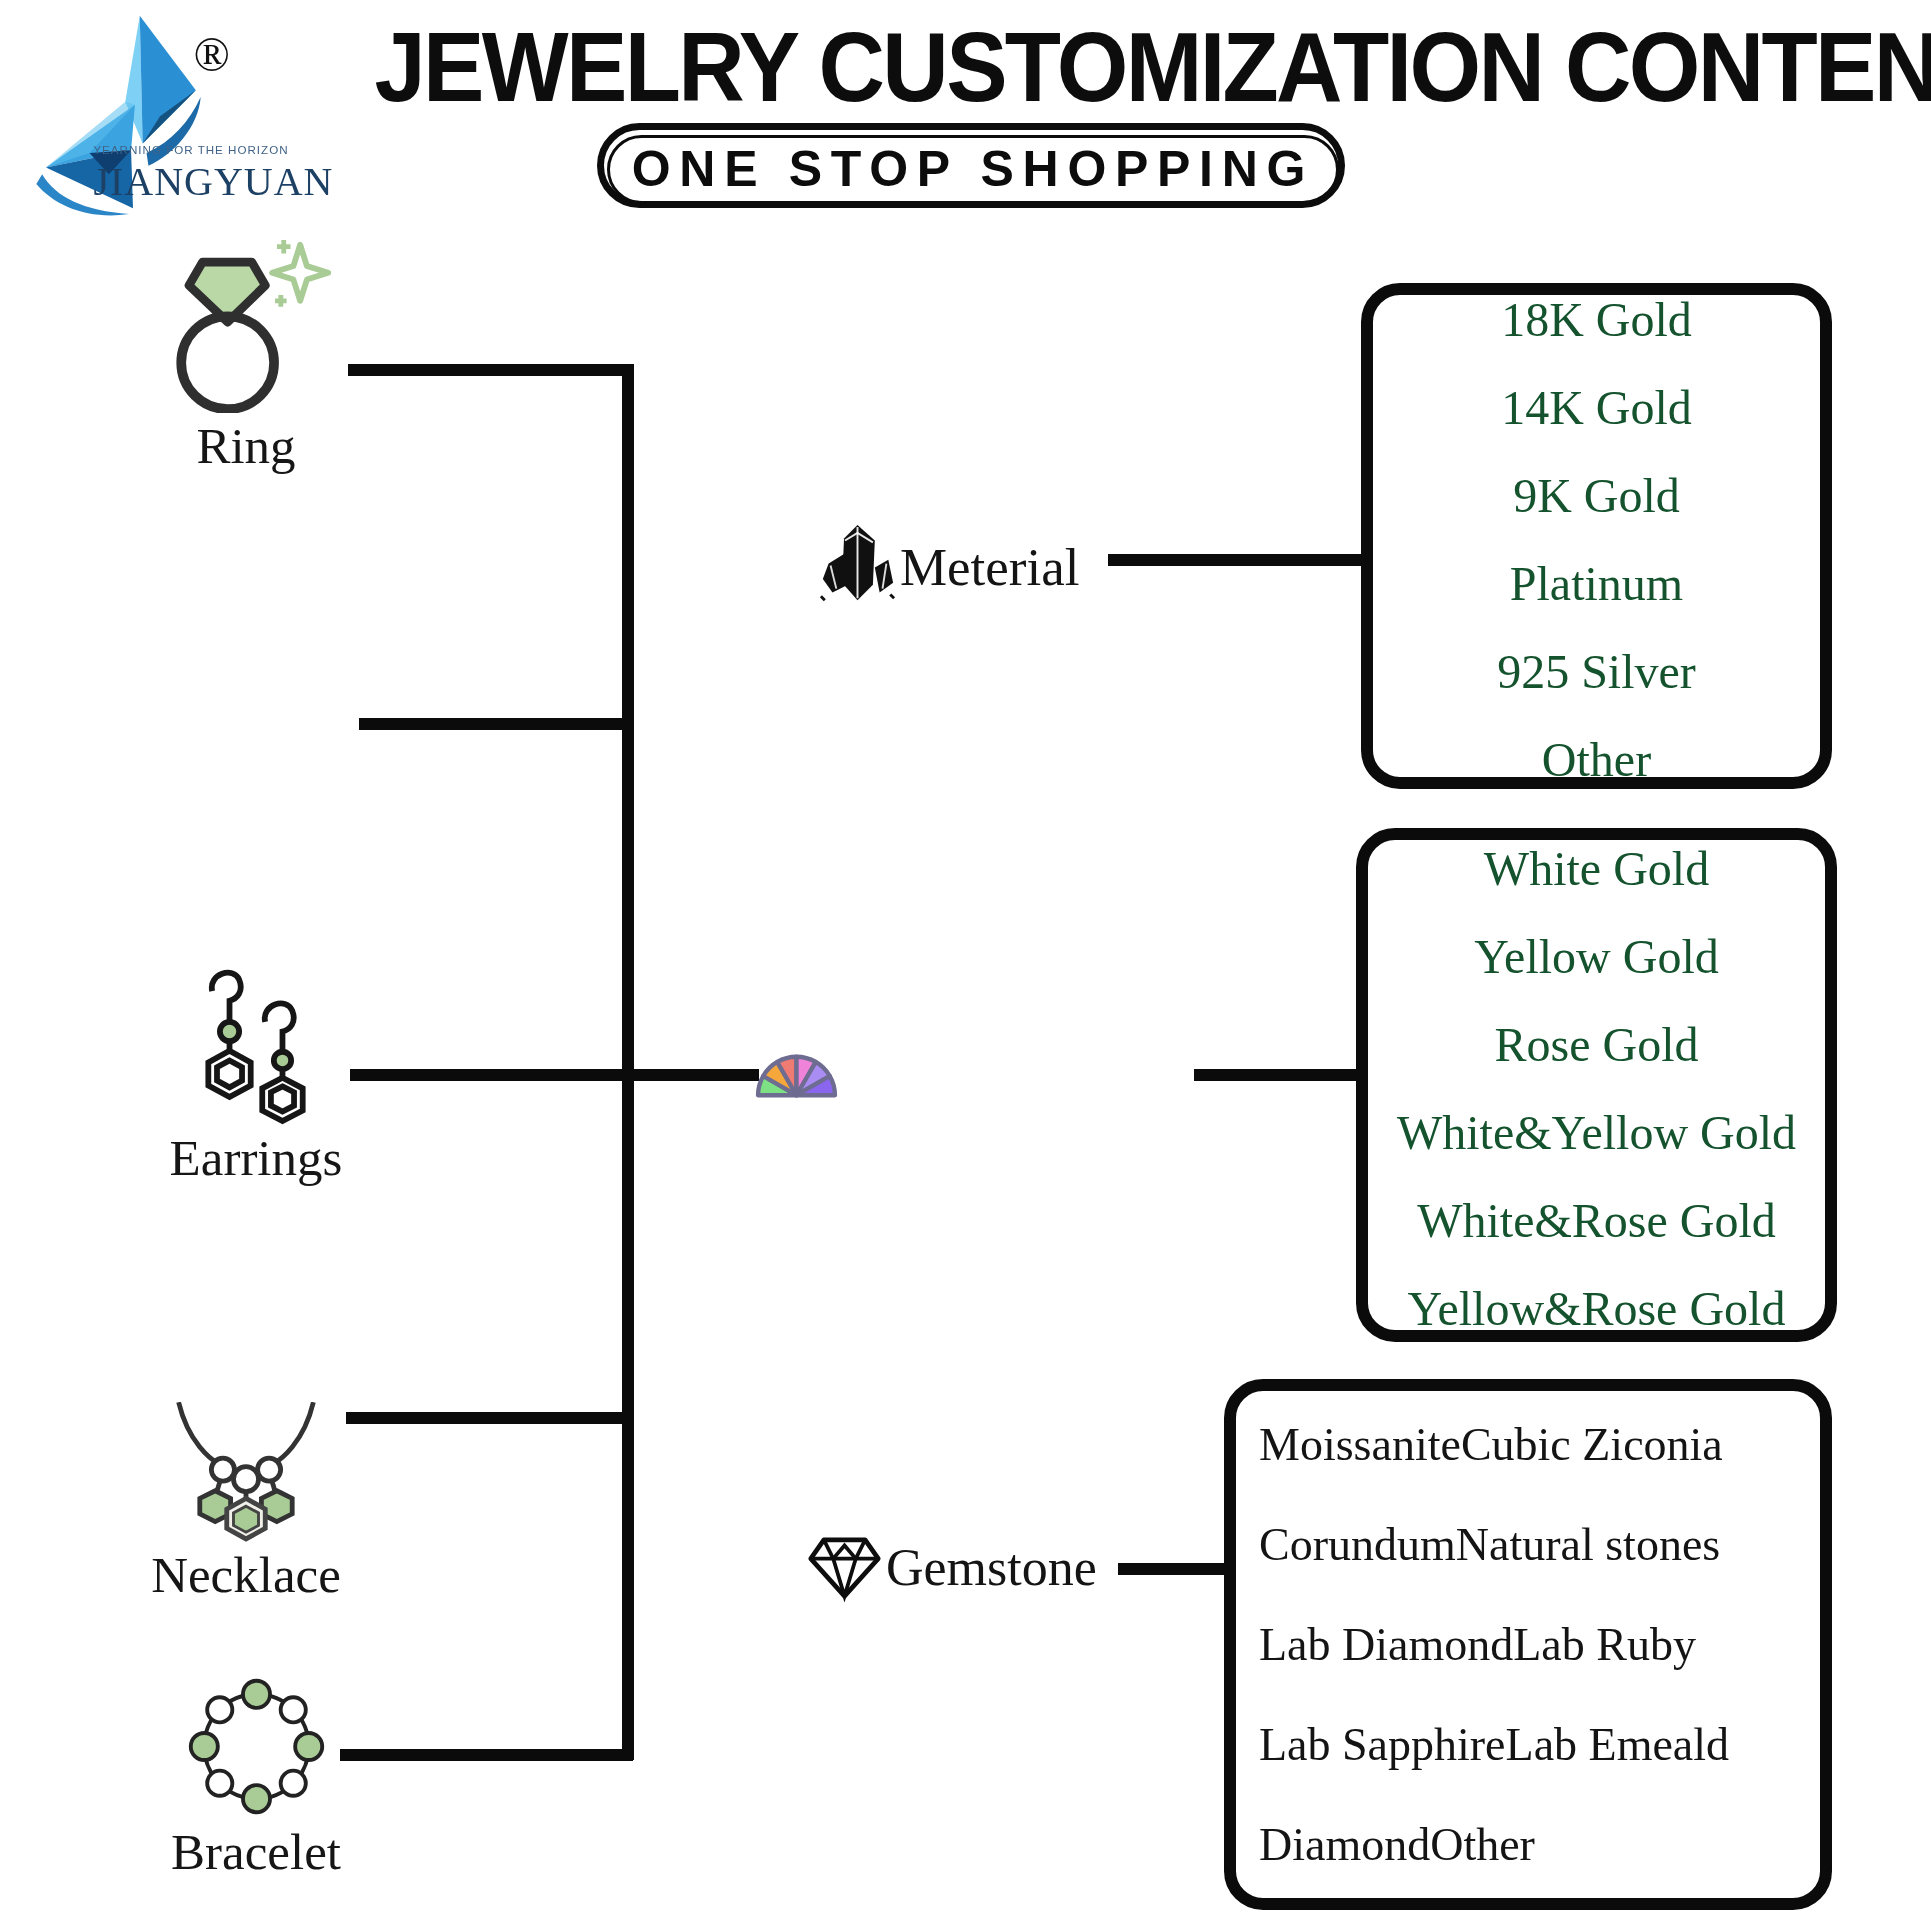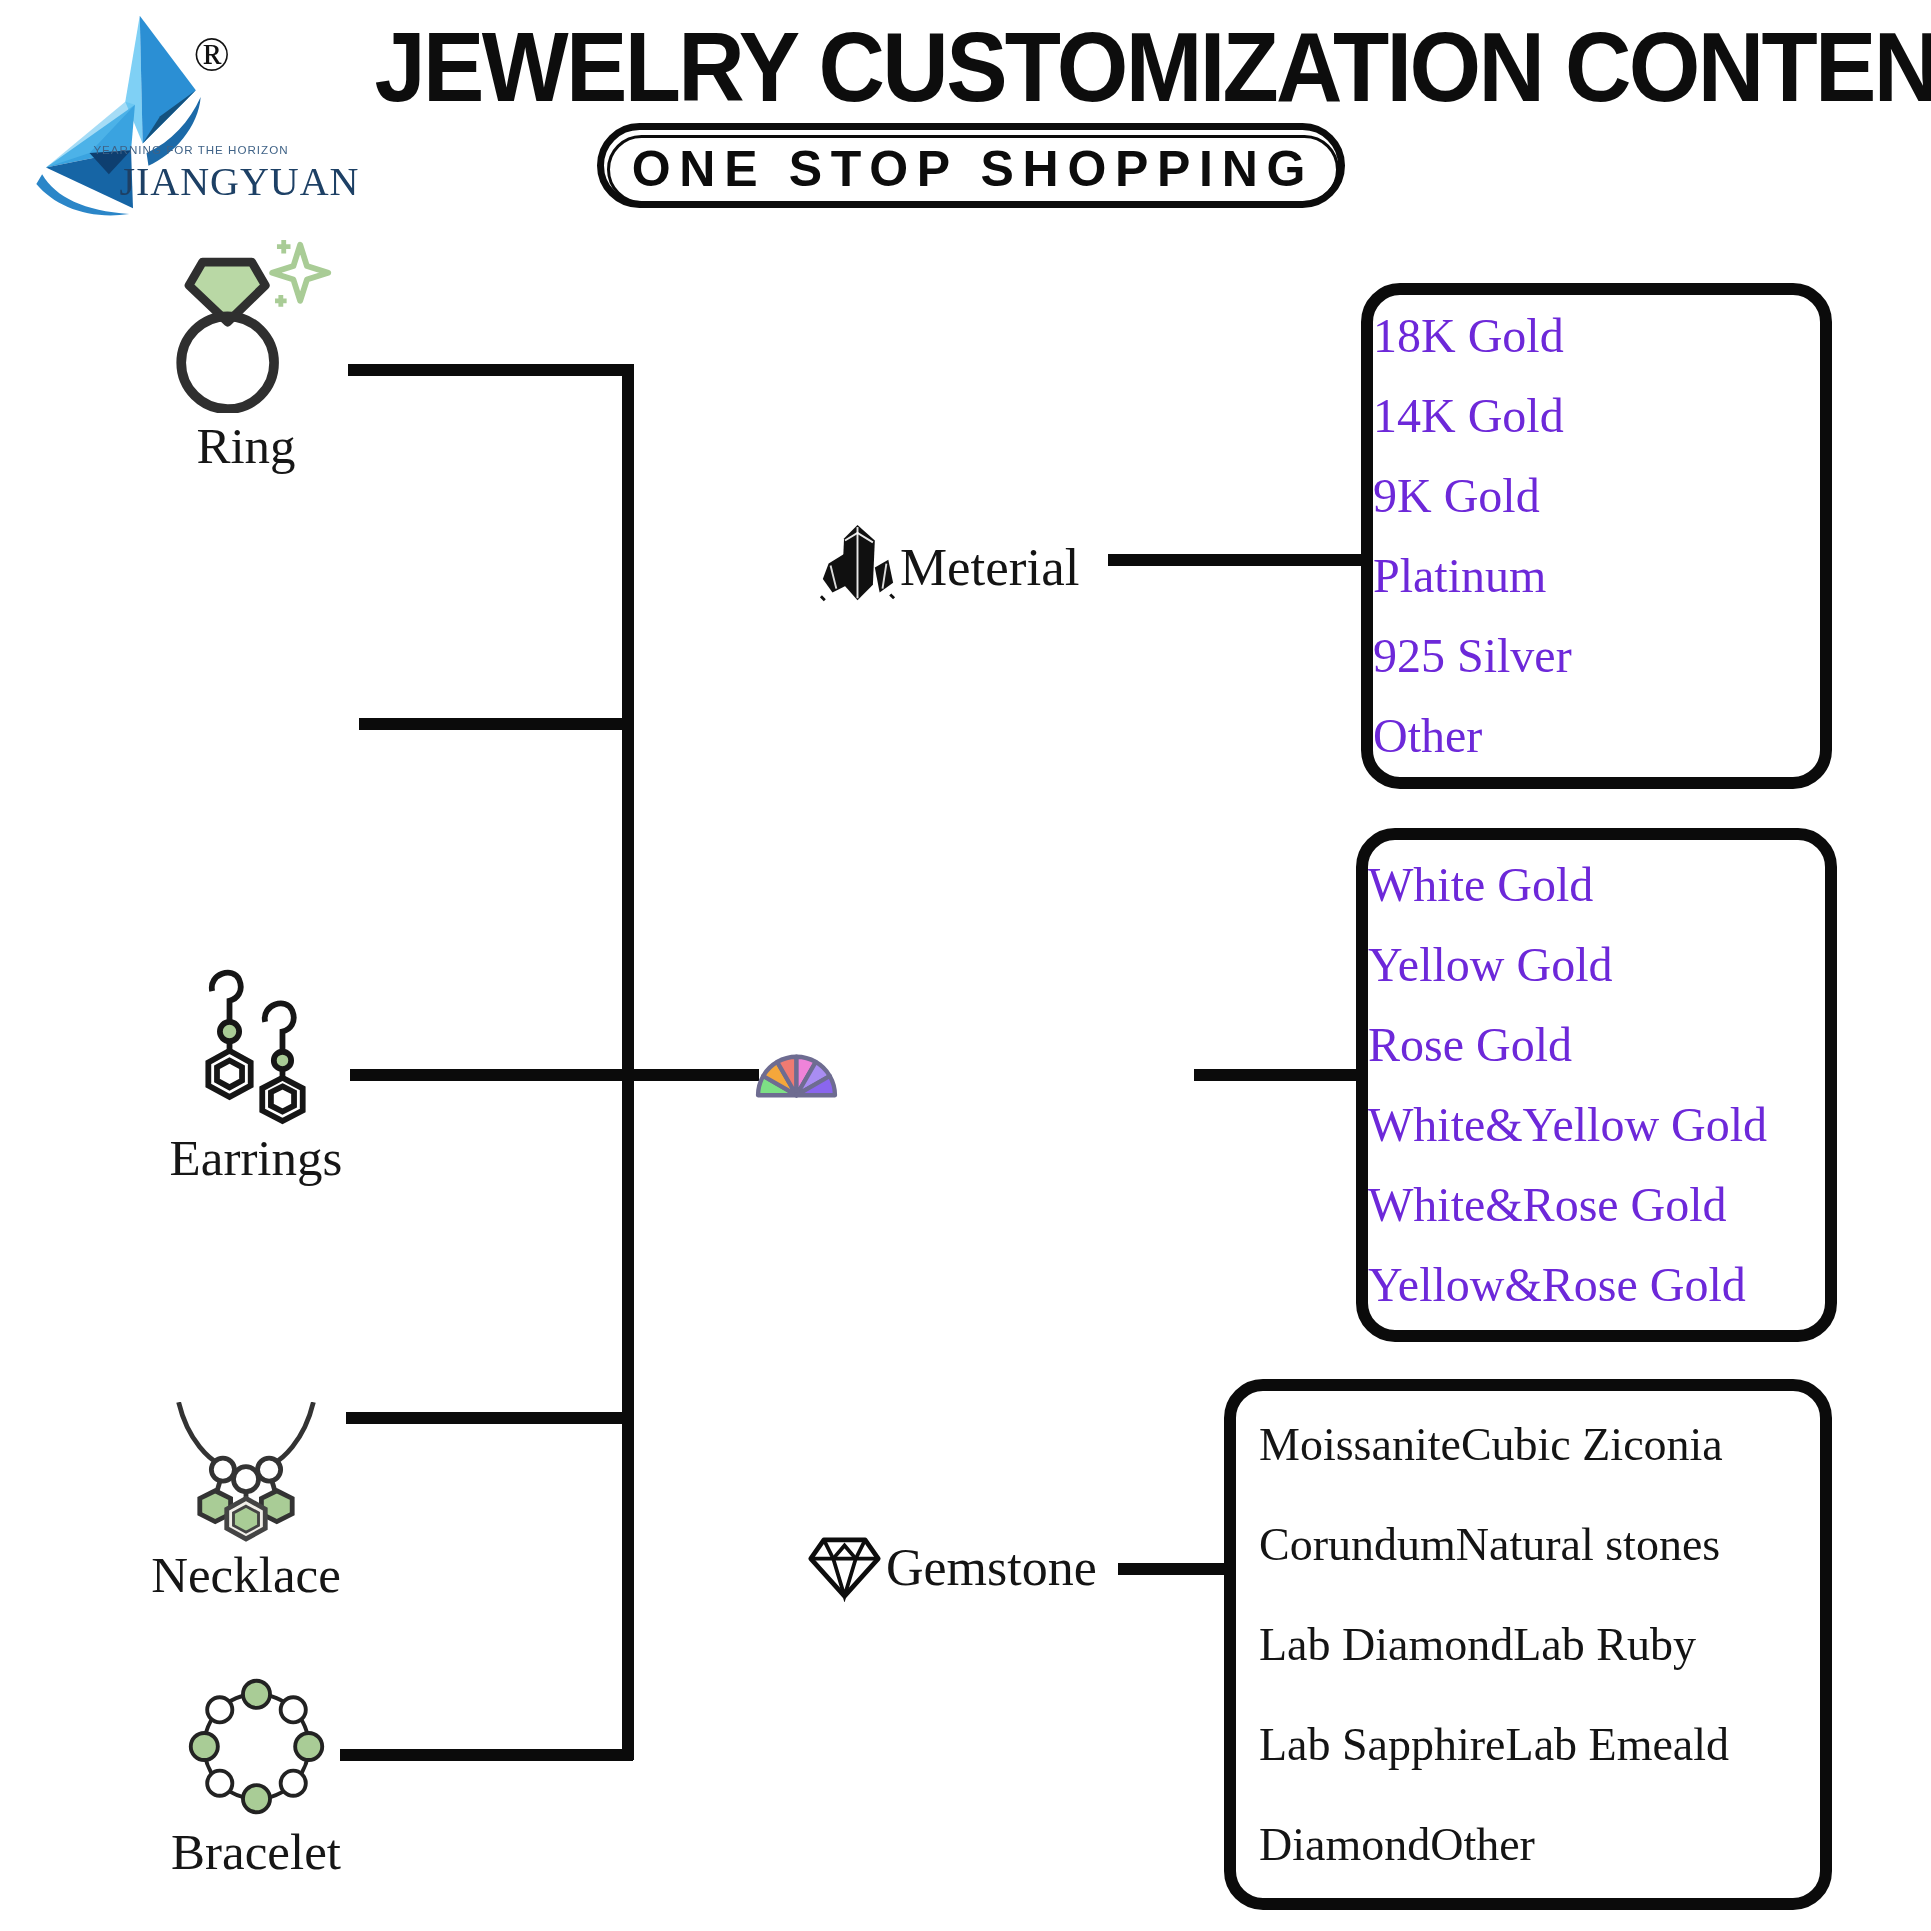--- a/index.html
+++ b/index.html
@@ -17,38 +17,38 @@
         border-radius:42px;display:flex;align-items:center;justify-content:center;}
   .pill-text{font-family:"Liberation Sans",sans-serif;font-weight:bold;font-size:50px;
         letter-spacing:8.7px;white-space:nowrap;color:#0c0c0c;}
 
   
   .logo{position:absolute;left:17.4px;top:7.7px;width:328px;height:203px;}
   .logo svg{position:absolute;left:0;top:0;}
   .reg{position:absolute;left:176px;top:19.3px;font-family:"Liberation Serif",serif;font-size:48px;color:#111;}
   .logo-text{position:absolute;left:76px;top:135px;width:203px;}
   .tagline{font-family:"Liberation Sans",sans-serif;font-size:11.6px;letter-spacing:1px;color:#3f6286;white-space:nowrap;}
-  .brand{font-family:"Liberation Serif",serif;font-size:40px;letter-spacing:1px;color:#1d4065;margin-top:1.9px;margin-left:26px;}
+  .brand{font-family:"Liberation Serif",serif;font-size:40px;letter-spacing:1px;color:#1d4065;margin-top:1.9px;}
 
   
   .jitem{position:absolute;width:280px;display:flex;flex-direction:column;align-items:center;}
   .jlabel{font-size:51px;color:#161616;margin-top:3.9px;white-space:nowrap;}
   .hatch{background:repeating-linear-gradient(135deg,#f6f5f2 0 6.8px,#eceae7 6.8px 8.7px);}
 
   
   .hline,.vline{position:absolute;background:#0b0b0b;}
 
   
   .cgroup{position:absolute;display:flex;align-items:center;gap:3.9px;}
   .clabel{font-size:53px;color:#141414;white-space:nowrap;}
 
   
   .obox{position:absolute;border:12.6px solid #0b0b0b;border-radius:39px;box-sizing:border-box;
         background:#fff;display:flex;flex-direction:column;justify-content:center;}
-  .obox .row{text-align:left;font-size:48px;color:#6d28d9;line-height:80px;white-space:nowrap;}
+  .obox .row{text-align:center;font-size:48px;color:#14532d;line-height:80px;white-space:nowrap;margin-top:8px;}
   .gbox .grow{display:flex;justify-content:flex-start;align-items:center;
         padding:0 29px 0 23px;height:100px;font-size:46px;white-space:nowrap;}
 </style>
 </head>
 <body>
 
 <div class="canvas">
 
   <div class="title">JEWELRY CUSTOMIZATION CONTENT</div>
 

